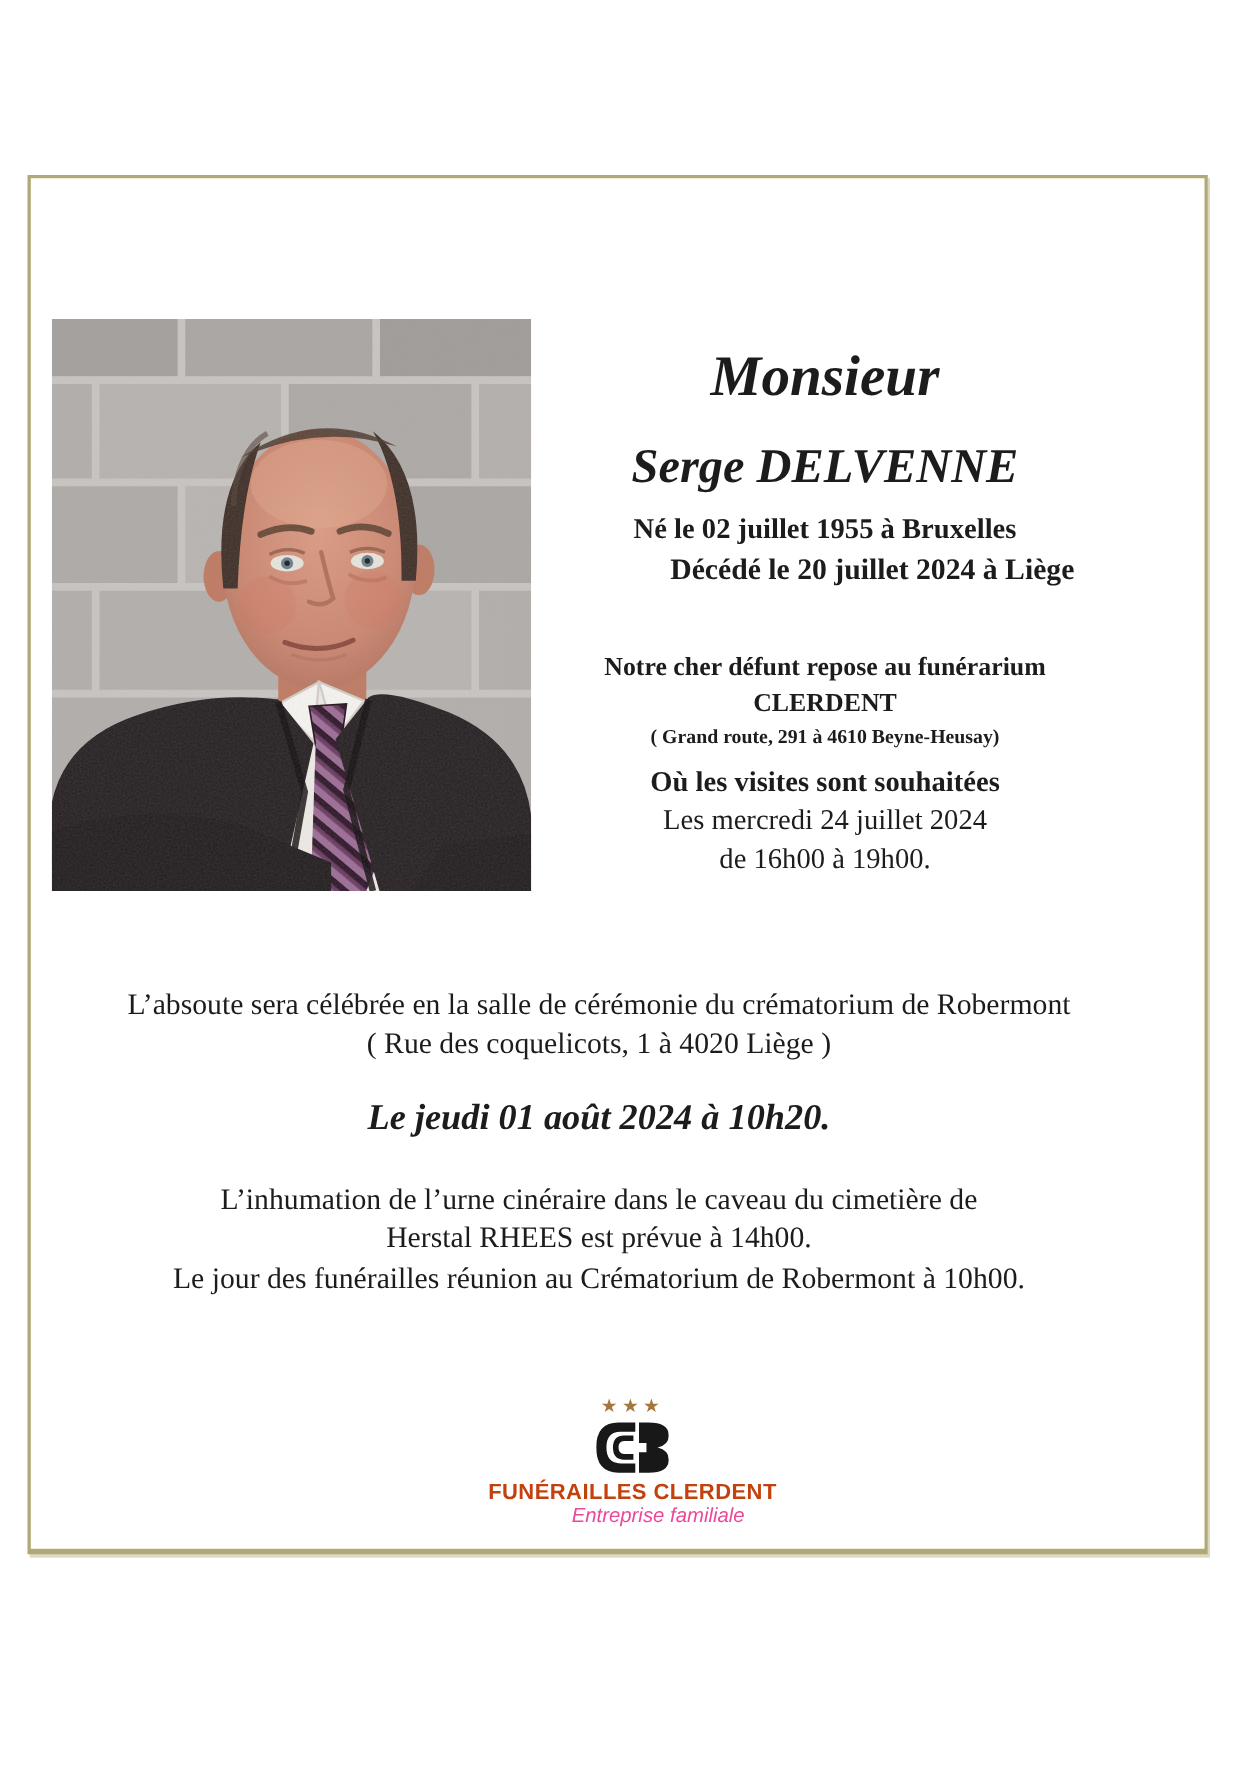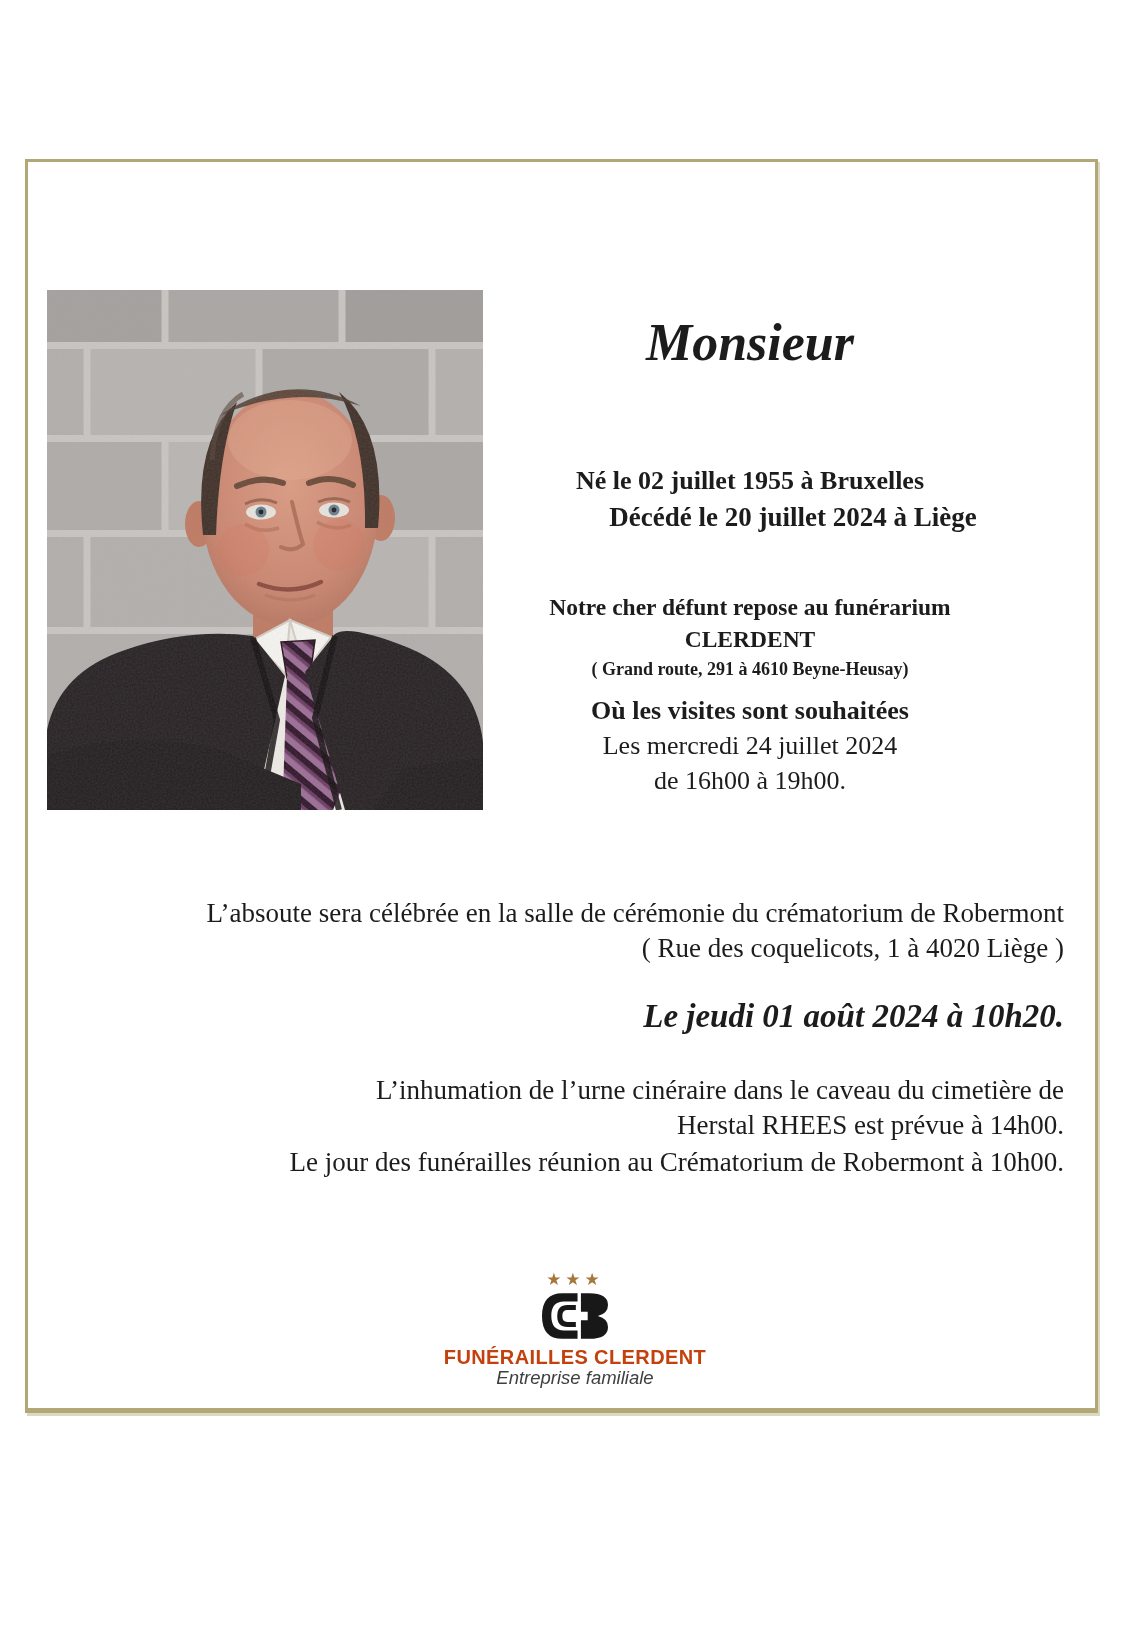--- a/index.html
+++ b/index.html
@@ -21,21 +21,21 @@
   }
   .photo{
     position:absolute;left:47px;top:290px;
     width:436px;height:520px;
     overflow:hidden;
   }
   .photo svg{display:block;}
 
   .txt{position:absolute;text-align:center;}
   .rcol{left:483px;width:534px;font-weight:bold;}
-  .fw{left:25px;width:1039px;text-align:right;}
+  .fw{left:25px;width:1039px;}
 
   .honorific{top:312px;font-style:italic;font-size:52px;line-height:1.2;}
   .dname{top:398px;font-style:italic;font-size:44px;line-height:1.2;}
   .birth{top:463px;font-size:26px;line-height:36px;}
   .death{top:499px;font-size:27px;line-height:36px;padding-left:43px;}
   .repose1{top:591px;font-size:23.5px;line-height:32px;}
   .repose2{top:653px;font-size:18px;line-height:32px;}
   .visits1{top:693px;font-size:26px;line-height:35px;font-weight:bold;}
   .visits2{top:728px;font-size:26px;line-height:35px;font-weight:normal;}
   .visits3{top:763px;font-size:26px;line-height:35px;font-weight:normal;}
@@ -56,23 +56,23 @@
   .monogram{margin-top:2px;height:48px;}
   .company{
     margin-top:6px;
     font-family:"Liberation Sans", sans-serif;
     font-weight:bold;font-size:20px;letter-spacing:0.4px;
     color:#c2410c;line-height:22px;
   }
   .tagline{
     font-family:"Liberation Sans", sans-serif;
     font-style:italic;font-size:18.5px;line-height:20px;
-    color:#404040;
+    color:#ec4899;
     
-    width:204px;margin:0 auto;text-align:center;
+    width:204px;margin:0 auto;text-align:right;
   }
 </style>
 </head>
 <body>
 
 <div class="page">
 
   <div class="frame"></div>
 
   <div class="photo">
@@ -168,20 +168,21 @@
       <path d="M206,348 L230,430 L214,520" stroke="#141110" stroke-width="6" fill="none" opacity="0.85"></path>
       <path d="M288,346 L268,428 L292,520" stroke="#141110" stroke-width="6" fill="none" opacity="0.85"></path>
       <path d="M0,520 L0,466 Q84,438 172,460 L254,494 L254,520 Z" fill="#221d1f"></path>
       <path d="M436,520 L436,468 L356,478 L326,520 Z" fill="#221d1f"></path>
 
       <rect width="436" height="520" filter="url(#grain)" opacity="0.28"></rect>
     </svg>
   </div>
 
   <div class="txt rcol honorific">Monsieur</div>
+  <div class="txt rcol dname">Serge DELVENNE</div>
   <div class="txt rcol birth">Né le 02 juillet 1955 à Bruxelles</div>
   <div class="txt rcol death">Décédé le 20 juillet 2024 à Liège</div>
   <div class="txt rcol repose1">Notre cher défunt repose au funérarium CLERDENT</div>
   <div class="txt rcol repose2">( Grand route, 291 à 4610 Beyne-Heusay)</div>
   <div class="txt rcol visits1">Où les visites sont souhaitées</div>
   <div class="txt rcol visits2">Les mercredi 24 juillet 2024</div>
   <div class="txt rcol visits3">de 16h00 à 19h00.</div>
 
   <div class="txt fw cer1">L’absoute sera célébrée en la salle de cérémonie du crématorium de Robermont</div>
   <div class="txt fw cer2">( Rue des coquelicots, 1 à 4020 Liège )</div>

